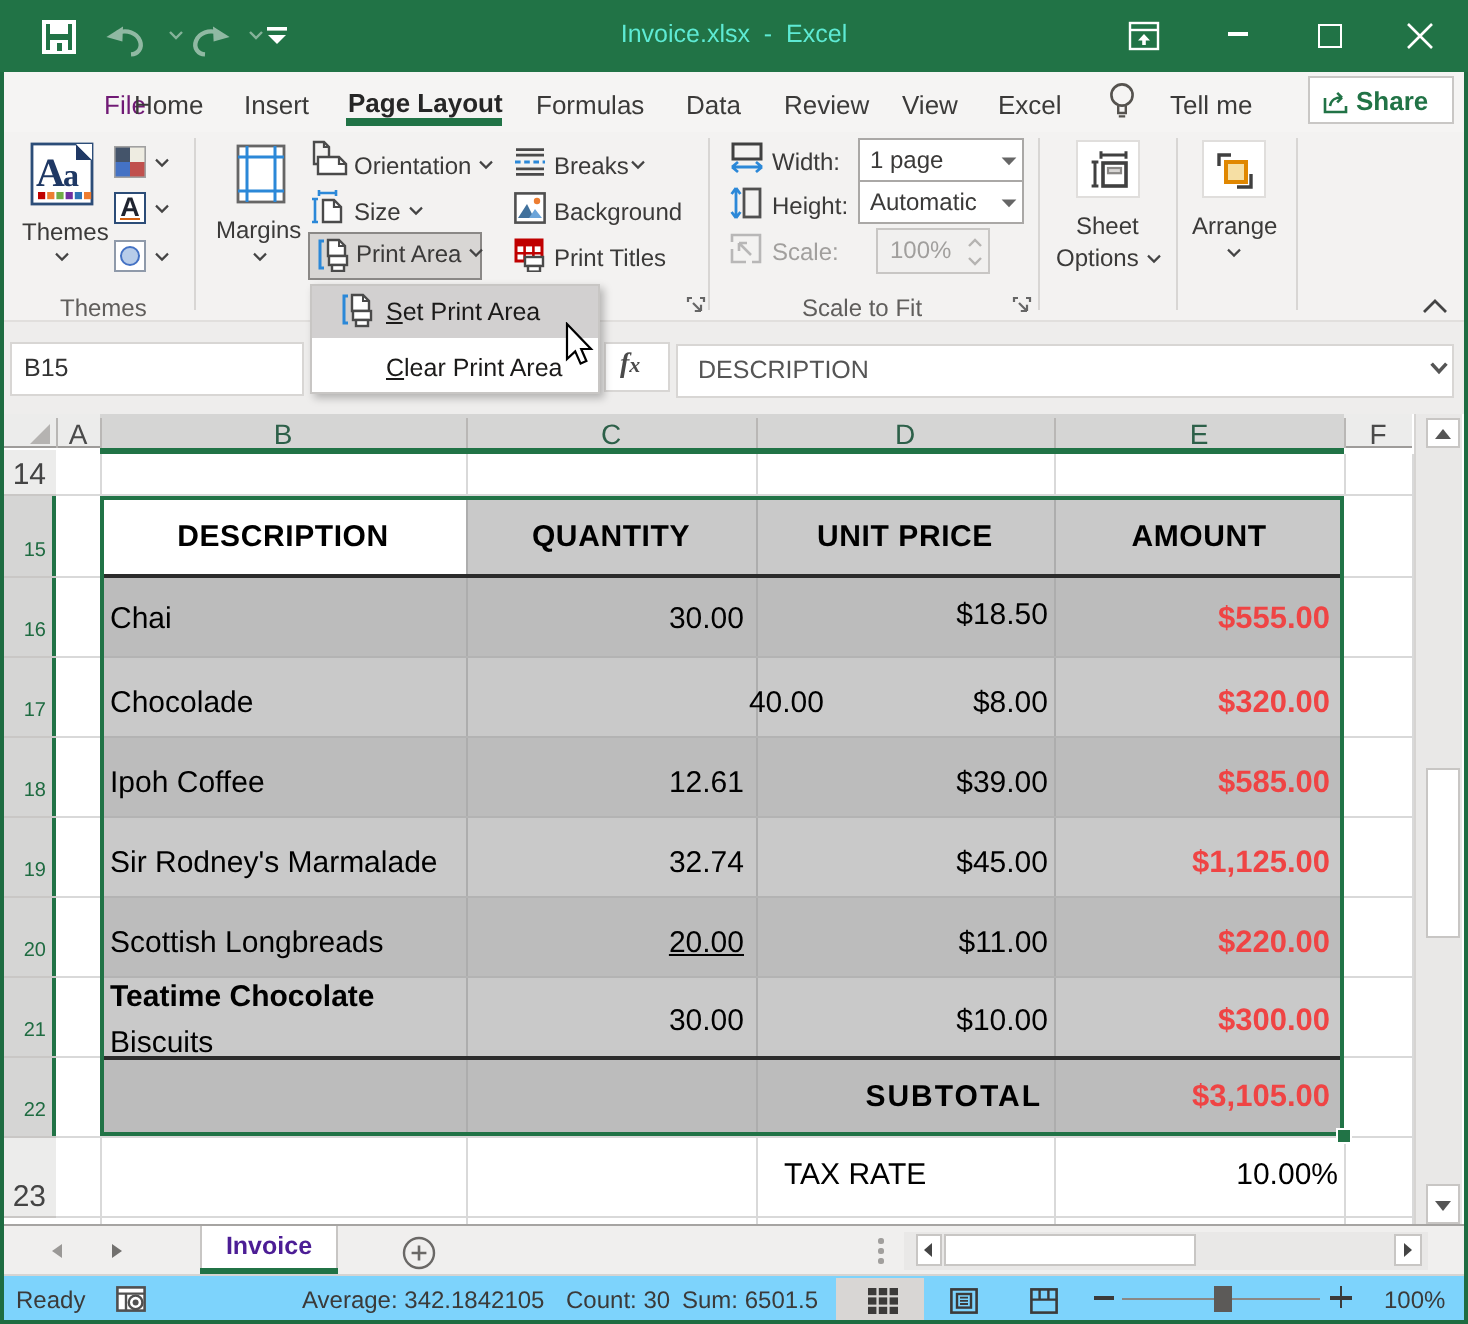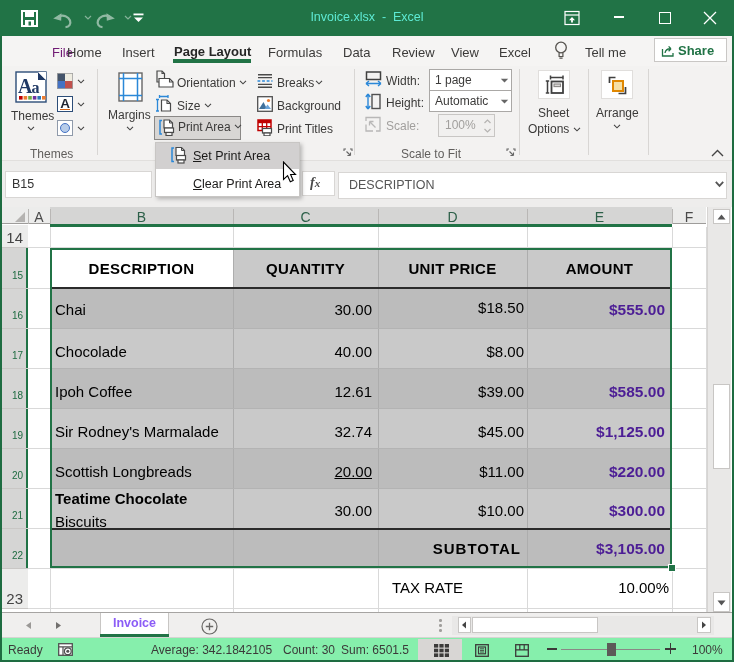--- a/index.html
+++ b/index.html
@@ -404,34 +404,35 @@
 
   <div class="abs ctd" style="top:94px;">Chai</div>
   <div class="abs ctd" style="top:136px;">Chocolade</div>
   <div class="abs ctd" style="top:176px;">Ipoh Coffee</div>
   <div class="abs ctd" style="top:216px;">Sir Rodney's Marmalade</div>
   <div class="abs ctd" style="top:256px;">Scottish Longbreads</div>
   <div class="abs ctd" style="top:283px;font-weight:bold;">Teatime Chocolate</div>
   <div class="abs ctd" style="top:306px;">Biscuits</div>
 
   <div class="abs ctq" style="top:94px;">30.00</div>
-  <div class="abs ctq" style="top:136px;">40.00</div>
+  <div class="abs ctq" style="top:136px;margin-left:40px;">40.00</div>
   <div class="abs ctq" style="top:176px;">12.61</div>
   <div class="abs ctq" style="top:216px;">32.74</div>
   <div class="abs ctq" style="top:256px;text-decoration:underline;">20.00</div>
   <div class="abs ctq" style="top:295px;">30.00</div>
 
   <div class="abs ctp" style="top:80px;margin-top:12px;">$18.50</div>
   <div class="abs ctp" style="top:136px;">$8.00</div>
   <div class="abs ctp" style="top:176px;">$39.00</div>
   <div class="abs ctp" style="top:216px;">$45.00</div>
   <div class="abs ctp" style="top:256px;">$11.00</div>
   <div class="abs ctp" style="top:295px;">$10.00</div>
 
   <div class="abs cta" style="top:94px;">$555.00</div>
+  <div class="abs cta" style="top:136px;">$320.00</div>
   <div class="abs cta" style="top:176px;">$585.00</div>
   <div class="abs cta" style="top:216px;">$1,125.00</div>
   <div class="abs cta" style="top:256px;">$220.00</div>
   <div class="abs cta" style="top:295px;">$300.00</div>
 
   <div class="abs" style="left:378px;top:333px;width:143px;text-align:right;font-size:15px;font-weight:bold;color:#000;letter-spacing:1px;">SUBTOTAL</div>
   <div class="abs cta" style="top:333px;">$3,105.00</div>
 
   <div class="abs" style="left:392px;top:372px;font-size:15px;color:#000;">TAX RATE</div>
   <div class="abs" style="left:527px;top:372px;width:142px;text-align:right;font-size:15px;color:#000;">10.00%</div>
@@ -455,54 +456,54 @@
   .rns { left:2px; width:21px; text-align:right; font-size:10px; color:#1e6b41; }
   .rsep { left:2px; width:26px; height:1px; background:#c9c7c5; }
   .gvo { width:1px; background:#d9d9d9; }
   .gho { height:1px; background:#d9d9d9; }
   .gvi { width:1px; background:#adadad; }
   .ghi { width:618px; height:1px; background:#b3b3b3; }
   .cth { text-align:center; font-size:15px; font-weight:bold; color:#000; letter-spacing:0.3px; }
   .ctd { left:55px; width:175px; font-size:15px; color:#000; }
   .ctq { left:233px; width:139px; text-align:right; font-size:15px; color:#000; }
   .ctp { left:378px; width:146px; text-align:right; font-size:15px; color:#000; }
-  .cta { left:527px; width:138px; text-align:right; font-size:15.5px; font-weight:bold; color:#4c1d95; }
+  .cta { left:527px; width:138px; text-align:right; font-size:15.5px; font-weight:bold; color:#ef4444; }
 </style>
 
 <div class="abs" id="tabbar" style="left:0;top:612px;width:734px;height:25px;background:#f0efee;border-top:1.5px solid #a6a4a2;">
   <svg class="abs" style="left:25px;top:8px" width="7" height="9" viewBox="0 0 7 9">
         <path d="M6 1 L1 4.5 L6 8 Z" fill="#9a9896"></path>
       </svg>
   <svg class="abs" style="left:55px;top:8px" width="7" height="9" viewBox="0 0 7 9">
         <path d="M1 1 L6 4.5 L1 8 Z" fill="#72706e"></path>
       </svg>
   <div class="abs" style="left:100px;top:0;width:69px;height:21px;background:#fff;border-left:1px solid #c8c6c4;border-right:1px solid #c8c6c4;"></div>
   <div class="abs" style="left:100px;top:21px;width:69px;height:2.5px;background:#217346;"></div>
-  <div class="abs" style="left:100px;top:3px;width:69px;text-align:center;font-size:12.5px;font-weight:bold;color:#8b5cf6;">Invoice</div>
+  <div class="abs" style="left:100px;top:3px;width:69px;text-align:center;font-size:12.5px;font-weight:bold;color:#4c1d95;">Invoice</div>
   <svg class="abs" style="left:201px;top:5px" width="17" height="17" viewBox="0 0 17 17">
     <circle cx="8.5" cy="8.5" r="7.5" fill="none" stroke="#6a6866" stroke-width="1.2"></circle>
     <path d="M8.5 4.8 L8.5 12.2 M4.8 8.5 L12.2 8.5" stroke="#6a6866" stroke-width="1.3"></path>
   </svg>
   <div class="abs" style="left:439px;top:6px;width:2.5px;height:2.5px;background:#a19f9d;border-radius:50%;"></div>
   <div class="abs" style="left:439px;top:11px;width:2.5px;height:2.5px;background:#a19f9d;border-radius:50%;"></div>
   <div class="abs" style="left:439px;top:16px;width:2.5px;height:2.5px;background:#a19f9d;border-radius:50%;"></div>
 
   <div class="abs" style="left:452px;top:3px;width:262px;height:19px;background:#e9e8e7;"></div>
   <div class="abs" style="left:458px;top:4px;width:13px;height:16px;background:#fff;border:1px solid #c8c6c4;"></div>
   <svg class="abs" style="left:461px;top:8px" width="6" height="8" viewBox="0 0 6 8">
         <path d="M5 0.5 L1 4 L5 7.5 Z" fill="#444"></path>
       </svg>
   <div class="abs" style="left:472px;top:4px;width:126px;height:16px;background:#fff;border:1px solid #c8c6c4;"></div>
   <div class="abs" style="left:697px;top:4px;width:14px;height:16px;background:#fff;border:1px solid #c8c6c4;"></div>
   <svg class="abs" style="left:701px;top:8px" width="6" height="8" viewBox="0 0 6 8">
         <path d="M1 0.5 L5 4 L1 7.5 Z" fill="#444"></path>
       </svg>
 </div>
 
-<div class="abs" id="statusbar" style="left:0;top:637px;width:734px;height:23px;background:#86efac;border-top:1px solid #d6d4d2;font-size:12px;color:#3b3a39;">
+<div class="abs" id="statusbar" style="left:0;top:637px;width:734px;height:23px;background:#7dd3fc;border-top:1px solid #d6d4d2;font-size:12px;color:#3b3a39;">
   <div class="abs" style="left:8px;top:5px;">Ready</div>
 
   <svg class="abs" style="left:58px;top:5px" width="15" height="13" viewBox="0 0 15 13">
     <rect x="0.7" y="0.7" width="13.6" height="11.6" fill="#fff" stroke="#505050" stroke-width="1.3"></rect>
     <path d="M0.7 3.8 L14.3 3.8 M5 3.8 L5 12.3" stroke="#505050" stroke-width="1.2"></path>
     <circle cx="9.8" cy="8.2" r="3.4" fill="#fff" stroke="#505050" stroke-width="1.2"></circle>
     <circle cx="9.8" cy="8.2" r="1.5" fill="#505050"></circle>
   </svg>
   <div class="abs" style="left:151px;top:5px;">Average: 342.1842105</div>
   <div class="abs" style="left:283px;top:5px;">Count: 30</div>

